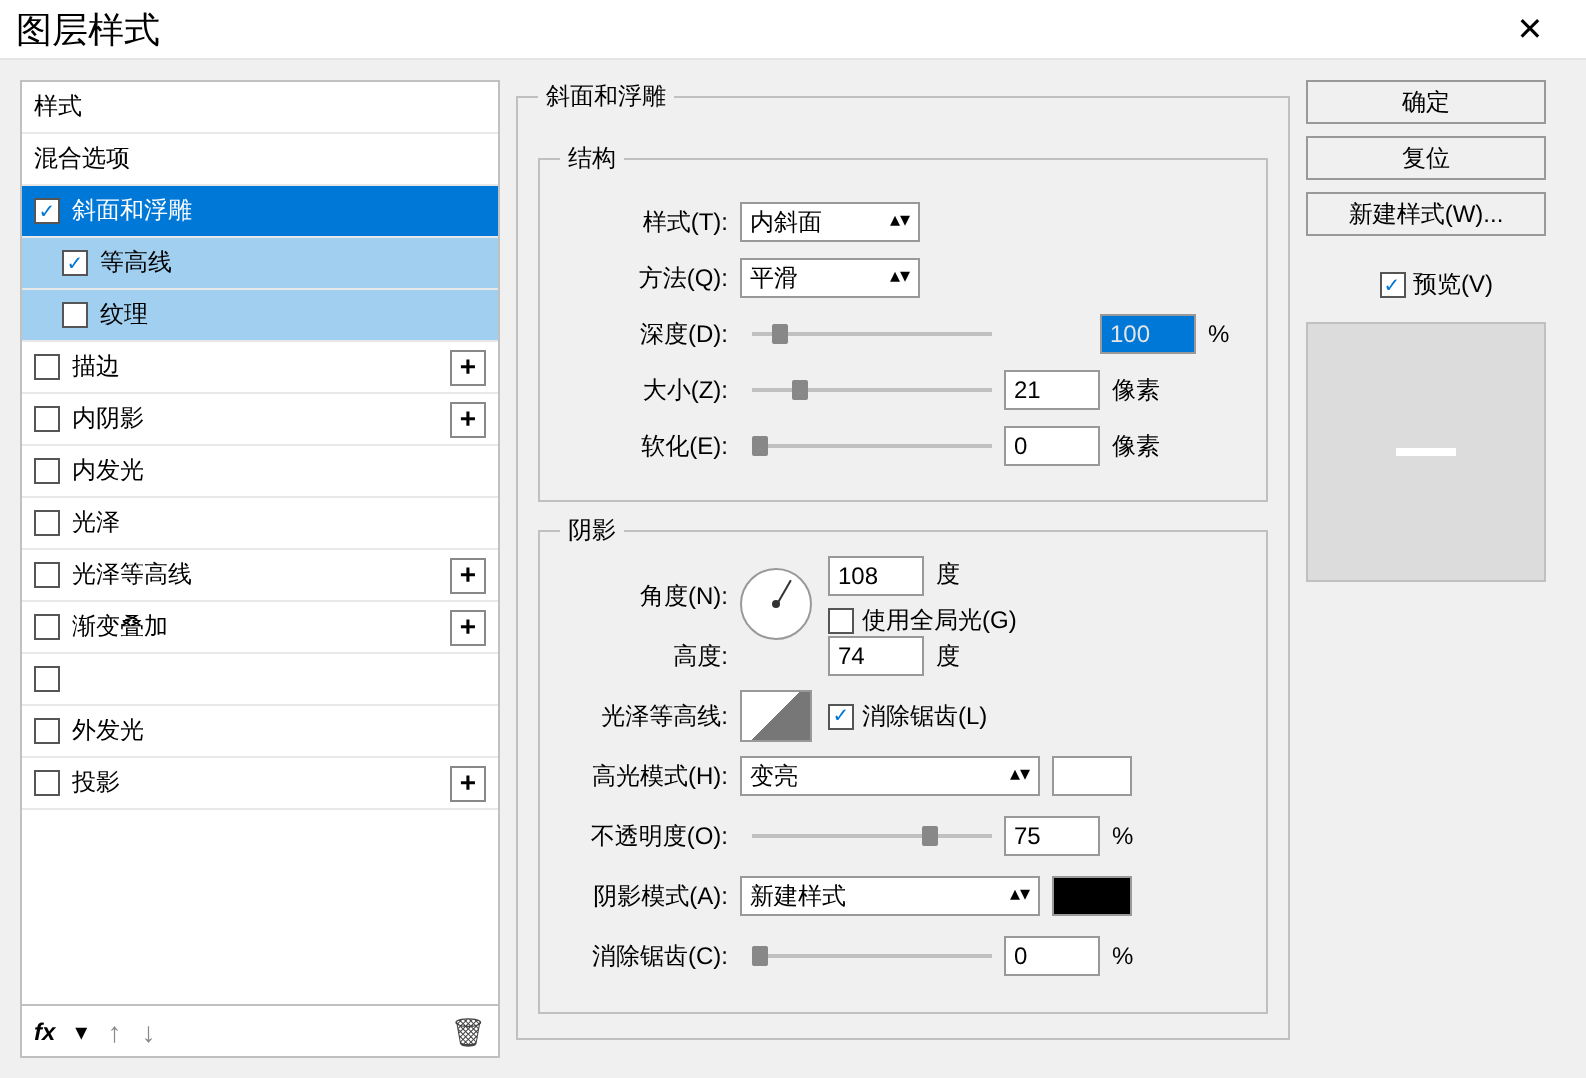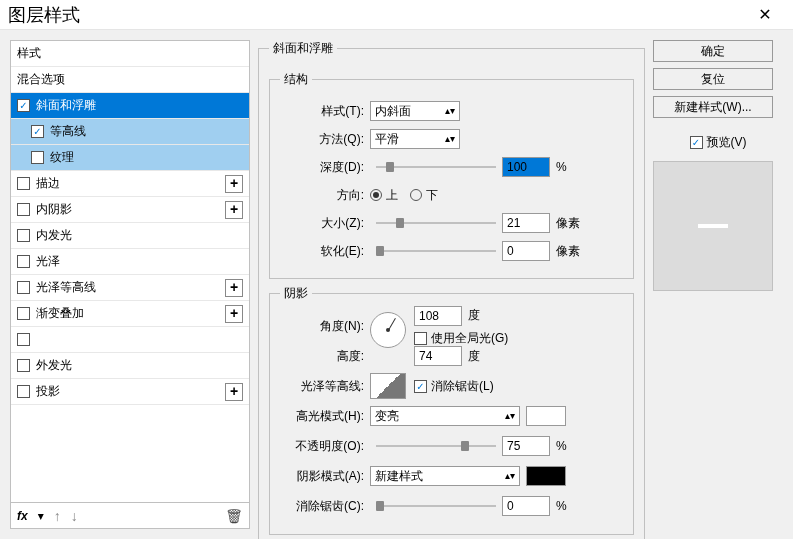--- a/index.html
+++ b/index.html
@@ -28,21 +28,21 @@
 .inner-fieldset { margin-top: 6px; }
 .form-row { display: flex; align-items: center; height: 26px; margin: 2px 0; }
 .form-label { width: 90px; text-align: right; padding-right: 6px; }
 .select-box { border: 1px solid #999; background: #fff; height: 20px; padding: 0 4px; display: flex; align-items: center; justify-content: space-between; cursor: pointer; }
 .select-box.w90 { width: 90px; }
 .select-box.w150 { width: 150px; }
 .select-arrows { font-size: 10px; line-height: 8px; display: flex; flex-direction: column; }
 .slider-track { width: 120px; height: 2px; background: #c0c0c0; position: relative; margin: 0 6px; }
 .slider-thumb { position: absolute; top: -4px; width: 8px; height: 10px; background: #888; border-radius: 1px; }
 .num-input { width: 48px; height: 20px; border: 1px solid #999; padding: 0 4px; text-align: left; }
-.num-input.hl { background: #0078d7; color: #000000; }
+.num-input.hl { background: #0078d7; color: #e5e5e5; margin-left: 48px; }
 .unit { margin-left: 6px; }
 .radio-group { display: flex; gap: 12px; align-items: center; }
 .radio-item { display: flex; align-items: center; gap: 4px; }
 .radio-circle { width: 12px; height: 12px; border: 1px solid #555; border-radius: 50%; display: flex; align-items: center; justify-content: center; }
 .radio-dot { width: 6px; height: 6px; background: #333; border-radius: 50%; }
 .angle-widget { width: 36px; height: 36px; border: 1px solid #999; border-radius: 50%; background: #fff; position: relative; margin-right: 8px; }
 .angle-center { position: absolute; top: 50%; left: 50%; width: 4px; height: 4px; margin: -2px 0 0 -2px; background: #333; border-radius: 50%; }
 .angle-line { position: absolute; top: 50%; left: 50%; width: 14px; height: 1px; background: #333; transform-origin: 0 0; transform: rotate(-60deg); }
 .contour-swatch { width: 36px; height: 26px; border: 1px solid #999; background: linear-gradient(135deg, #fff 0%, #fff 50%, #777 50%, #777 100%); margin-right: 8px; }
 .checkbox-item { display: flex; align-items: center; gap: 4px; }
@@ -166,35 +166,20 @@
 
         <div class="form-row">
           <span class="form-label">深度(D):</span>
           <div class="slider-track">
               <div class="slider-thumb" style="left:10px"></div>
             </div>
           <input class="num-input hl" value="100" style="">
           <span class="unit">%</span>
         </div>
 
-        <div class="form-row">
-          <span class="form-label">方向:</span>
-          <div class="radio-group">
-            <div class="radio-item">
-              <span class="radio-circle">
-                  <span class="radio-dot"></span>
-                </span>
-              <span>上</span>
-            </div>
-            <div class="radio-item">
-              <span class="radio-circle"></span>
-              <span>下</span>
-            </div>
-          </div>
-        </div>
 
         <div class="form-row">
           <span class="form-label">大小(Z):</span>
           <div class="slider-track">
               <div class="slider-thumb" style="left:20px"></div>
             </div>
           <input class="num-input" value="21" style="">
           <span class="unit">像素</span>
         </div>
 

